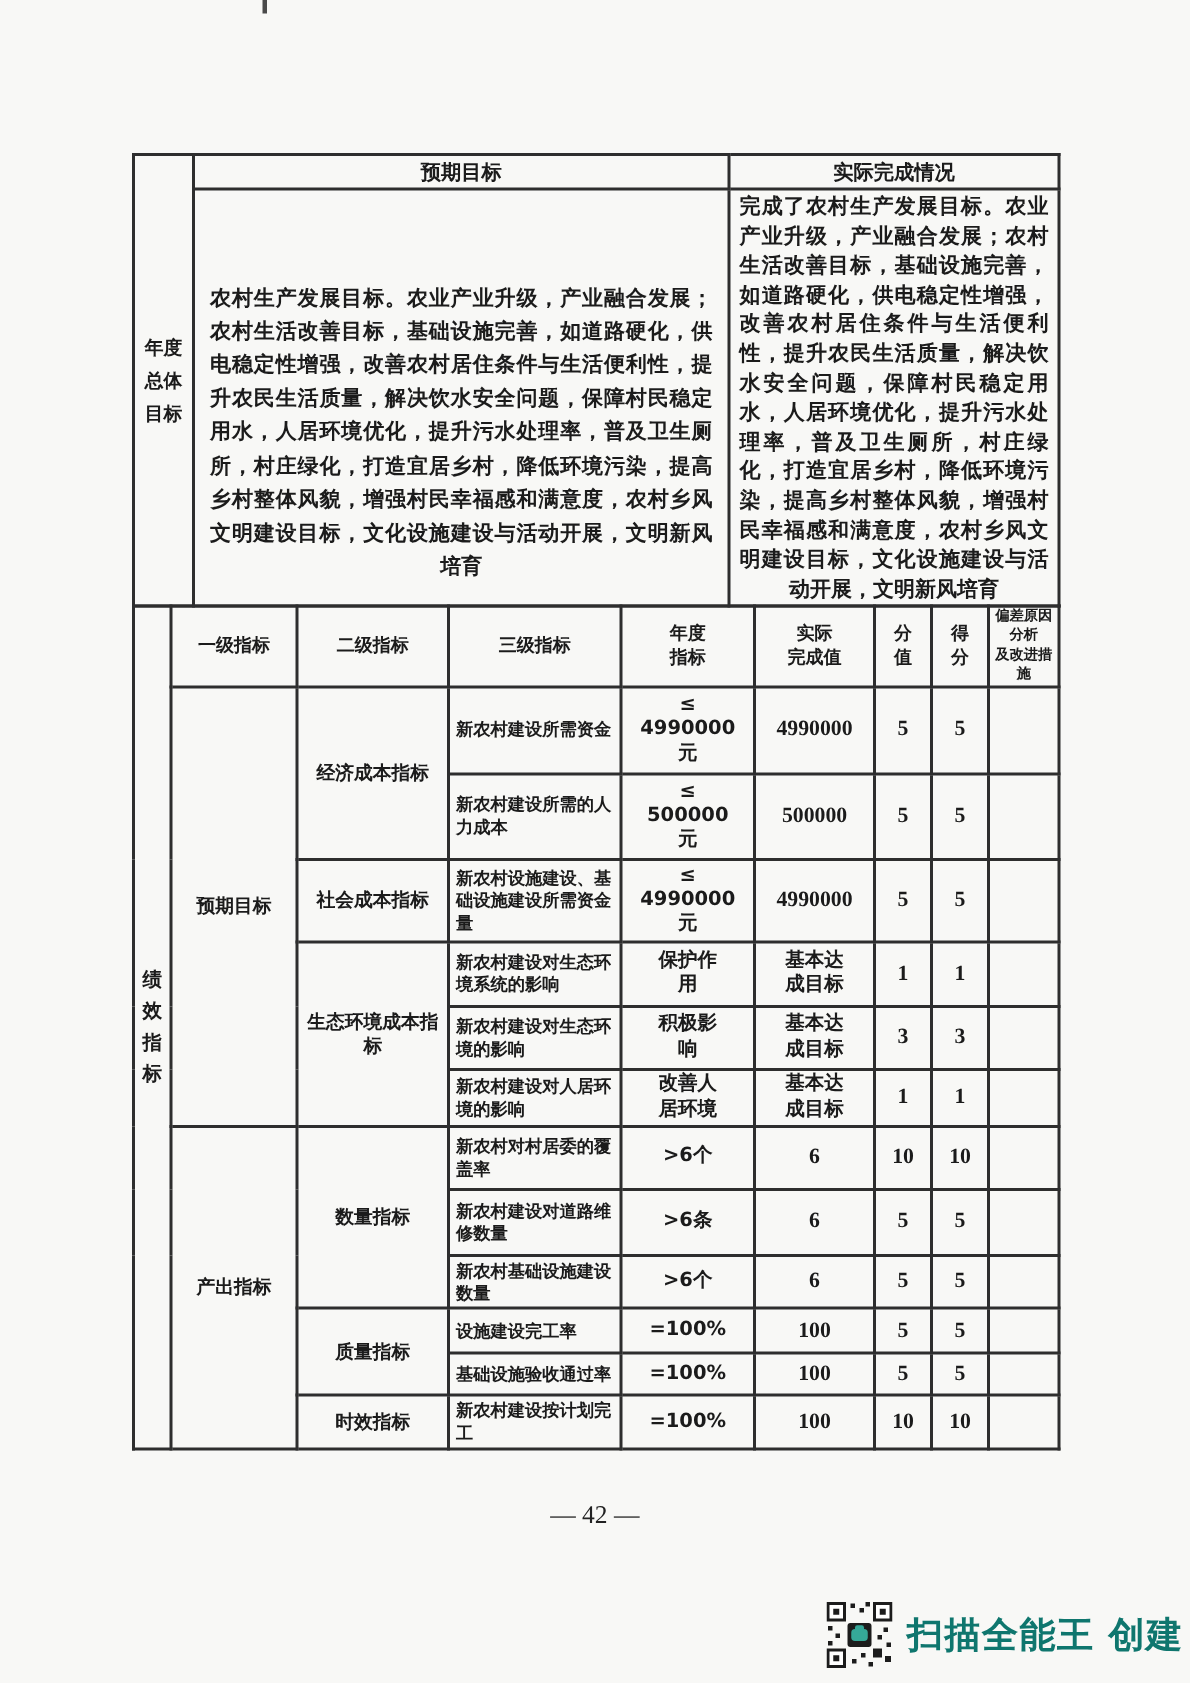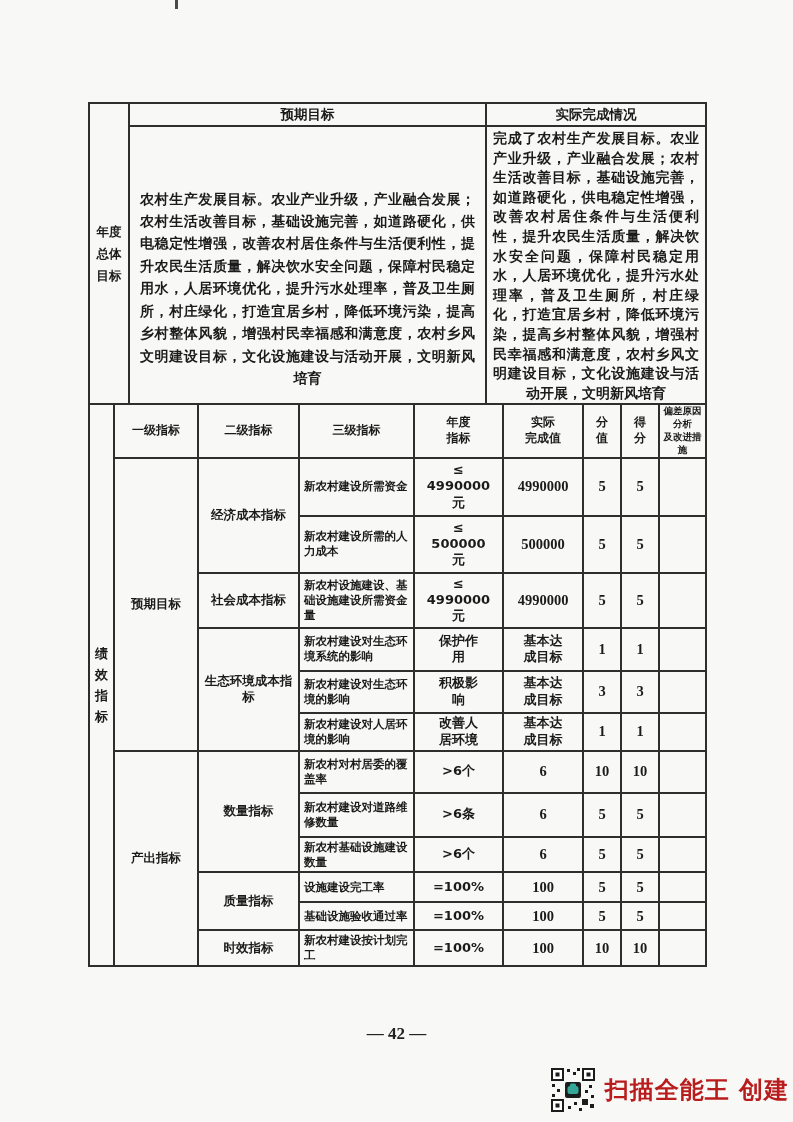--- a/index.html
+++ b/index.html
@@ -35,23 +35,23 @@
   .ind td{font-size:12.5px;font-weight:700;line-height:1.3;}
   .ind .vlab span{display:inline-block;width:1em;font-size:13px;line-height:21px;}
   .ind .head td{font-size:12px;}
   .ind .head .small{font-size:9.5px;line-height:1.35;}
   .ind .name{font-size:11.5px;text-align:left;padding:2px 4px;}
   .ind .lvl2{padding:2px 4px;}
   .ind .tgt{font-size:13px;line-height:1.25;}
   .ind .num{font-family:"Liberation Serif","DejaVu Serif",serif;font-size:14.5px;font-weight:600;}
 
   .page-num{position:absolute;left:0;top:1000px;width:793px;text-align:center;
-     font-family:"Liberation Serif","DejaVu Serif",serif;font-size:17px;font-weight:700;color:#222;margin-top:24px;}
+     font-family:"Liberation Serif","DejaVu Serif",serif;font-size:17px;font-weight:400;color:#222;}
   .watermark{position:absolute;right:4px;bottom:10px;display:flex;align-items:center;gap:10px;}
-  .watermark .wm-text{font-size:24px;font-weight:700;color:#b91c1c;letter-spacing:1px;}
+  .watermark .wm-text{font-size:24px;font-weight:700;color:#0f766e;letter-spacing:1px;}
 </style>
 </head>
 <body>
 
 <div class="scan-tick"></div>
 
 <div class="doc">
 
 
   <table class="goal mt">

